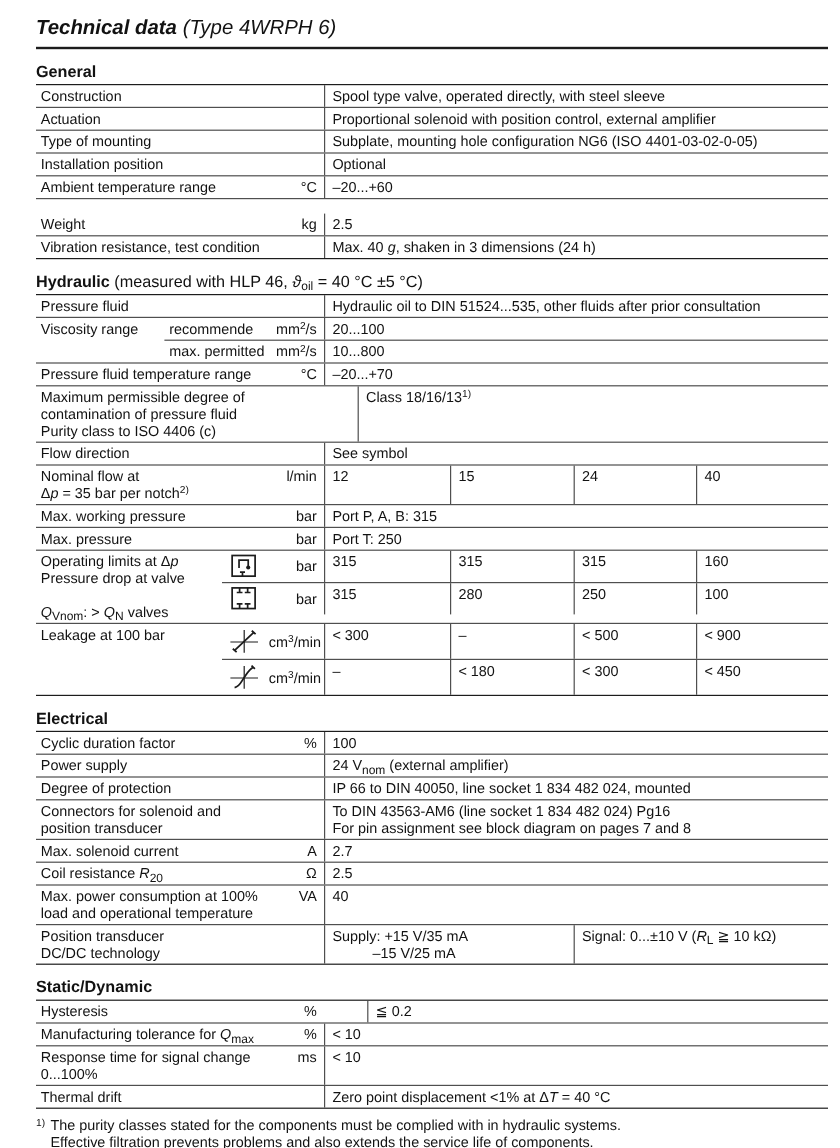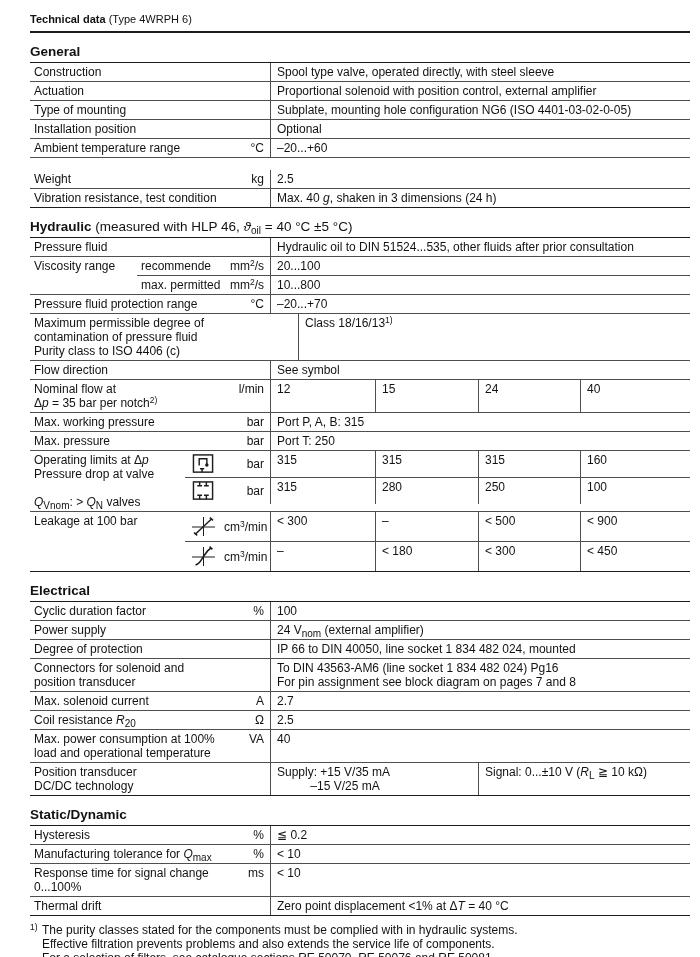--- a/index.html
+++ b/index.html
@@ -5,21 +5,21 @@
   :root{
     --text:#121212;
     --line-heavy:#1c1c1c;
     --line-light:#4f4f4f;
     --bg:#ffffff;
   }
   *{margin:0;padding:0;box-sizing:border-box;}
   html,body{width:700px;height:957px;overflow:hidden;background:var(--bg);}
   body{font-family:"Liberation Sans",sans-serif;font-size:12px;color:var(--text);}
   .page{padding:10px 10px 0 30px;width:700px;}
-  .title{font-size:11px;padding-top:3px;}
+  .title{font-size:17px;padding-top:3px;font-style:italic;}
   .title .tb{font-weight:bold;}
   .title-rule{border-bottom:2px solid var(--line-heavy);margin-top:6px;}
   .sec{margin-top:9px;}
   .sec-head{font-size:13.5px;font-weight:bold;padding:2px 0 3px;}
   .sec-head .suffix{font-weight:normal;}
   .tbl{border-top:1.8px solid var(--line-heavy);border-bottom:1.8px solid var(--line-heavy);width:660px;}
   .row{display:grid;border-bottom:1.4px solid var(--line-light);align-items:stretch;}
   .tbl .row:last-child{border-bottom:none;}
   .lu{display:flex;align-items:flex-start;}
   .lbl{flex:1 1 auto;padding:2px 2px 2px 4px;line-height:14px;}
@@ -119,21 +119,21 @@
               </div>
               <div class="sub" style="grid-template-columns: 88px 45px 420px;">
                 <span class="lbl">max. permitted</span>
                 <span class="unit">mm<sup>2</sup>/s</span>
                 <div class="val">10...800</div>
               </div>
             </div>
           </div>
           <div class="row" style="grid-template-columns: 240px 420px;">
             <div class="lu">
-              <span class="lbl">Pressure fluid protection range</span>
+              <span class="lbl">Pressure fluid temperature range</span>
               <span class="unit">°C</span>
             </div>
             <div class="val">–20...+70</div>
           </div>
           <div class="row" style="grid-template-columns: 240px 420px; gap: 28px;">
             <div class="lu">
               <span class="lbl">Maximum permissible degree of<br>contamination of pressure fluid<br>Purity class to ISO 4406 (c)</span>
               <span class="unit"></span>
             </div>
             <div class="val">Class 18/16/13<sup>1)</sup></div>
@@ -308,21 +308,21 @@
               <span class="unit"></span>
             </div>
             <div class="val">Supply: +15 V/35 mA<br>&nbsp;&nbsp;&nbsp;&nbsp;&nbsp;&nbsp;&nbsp;&nbsp;&nbsp;&nbsp;–15 V/25 mA</div>
             <div class="val">Signal: 0...±10 V (<i>R</i><sub>L</sub> ≧ 10 kΩ)</div>
           </div>
         </div>
       </div>
       <div class="sec">
         <div class="sec-head"><span>Static/Dynamic</span><span class="suffix"></span></div>
         <div class="tbl">
-          <div class="row" style="grid-template-columns: 240px 420px;">
+          <div class="row" style="grid-template-columns: 240px 420px; gap: 36px;">
             <div class="lu">
               <span class="lbl">Hysteresis</span>
               <span class="unit">%</span>
             </div>
             <div class="val">≦ 0.2</div>
           </div>
           <div class="row" style="grid-template-columns: 240px 420px;">
             <div class="lu">
               <span class="lbl">Manufacturing tolerance for <i>Q</i><sub>max</sub></span>
               <span class="unit">%</span>

